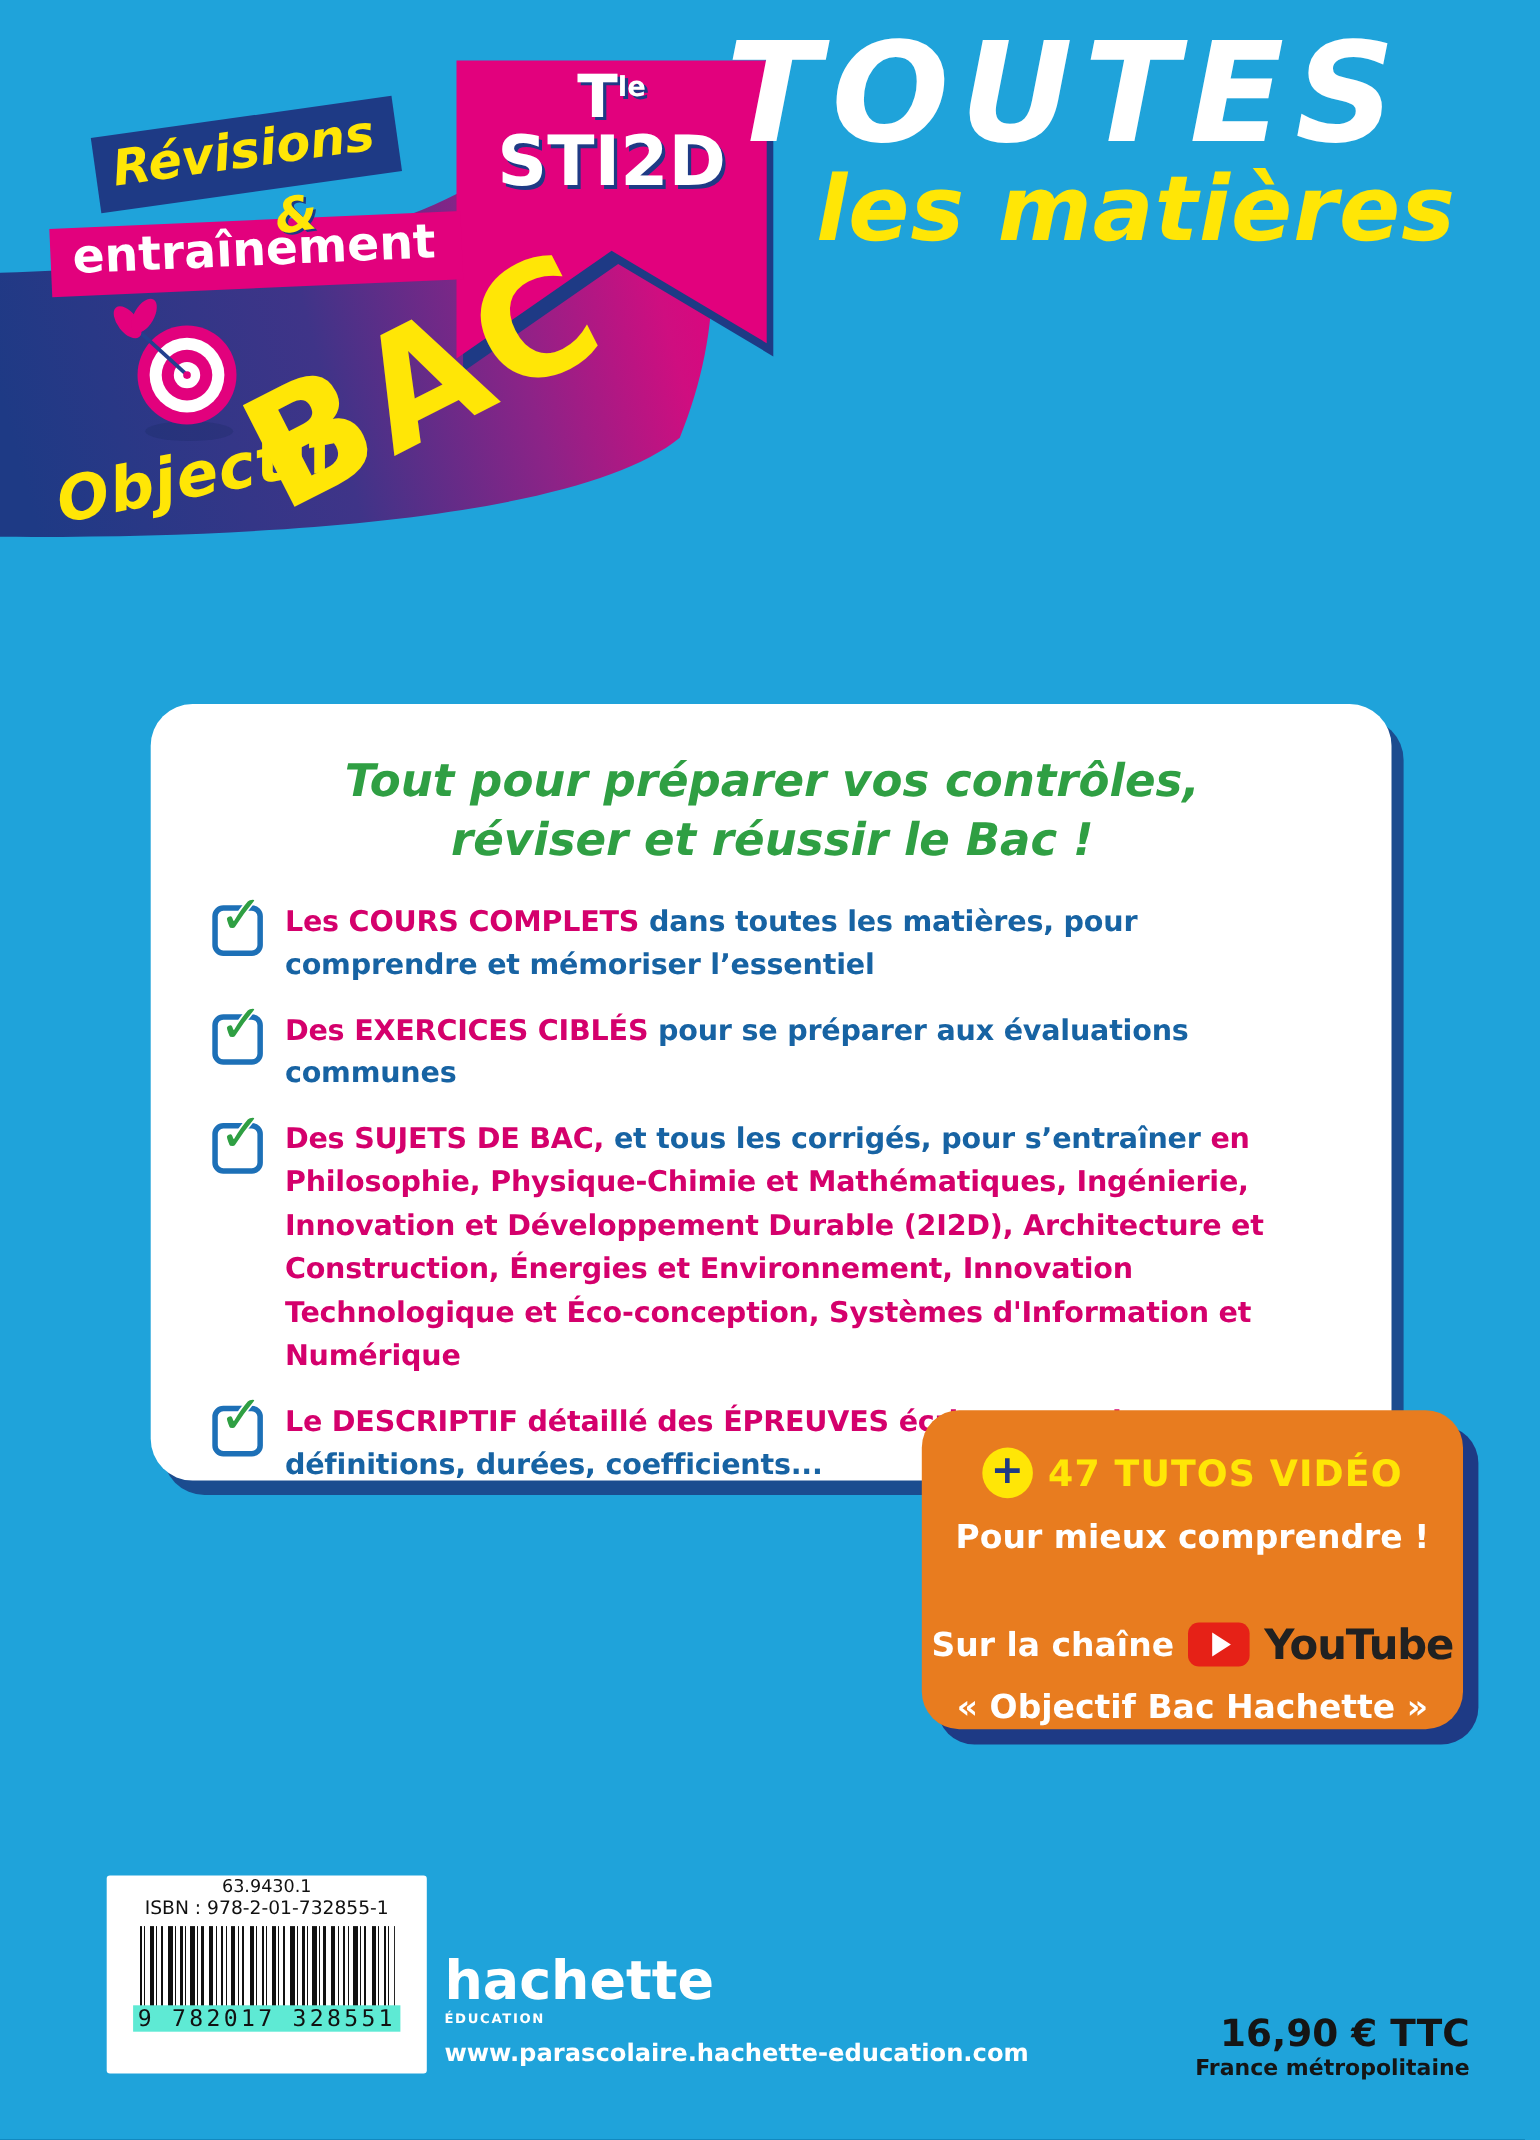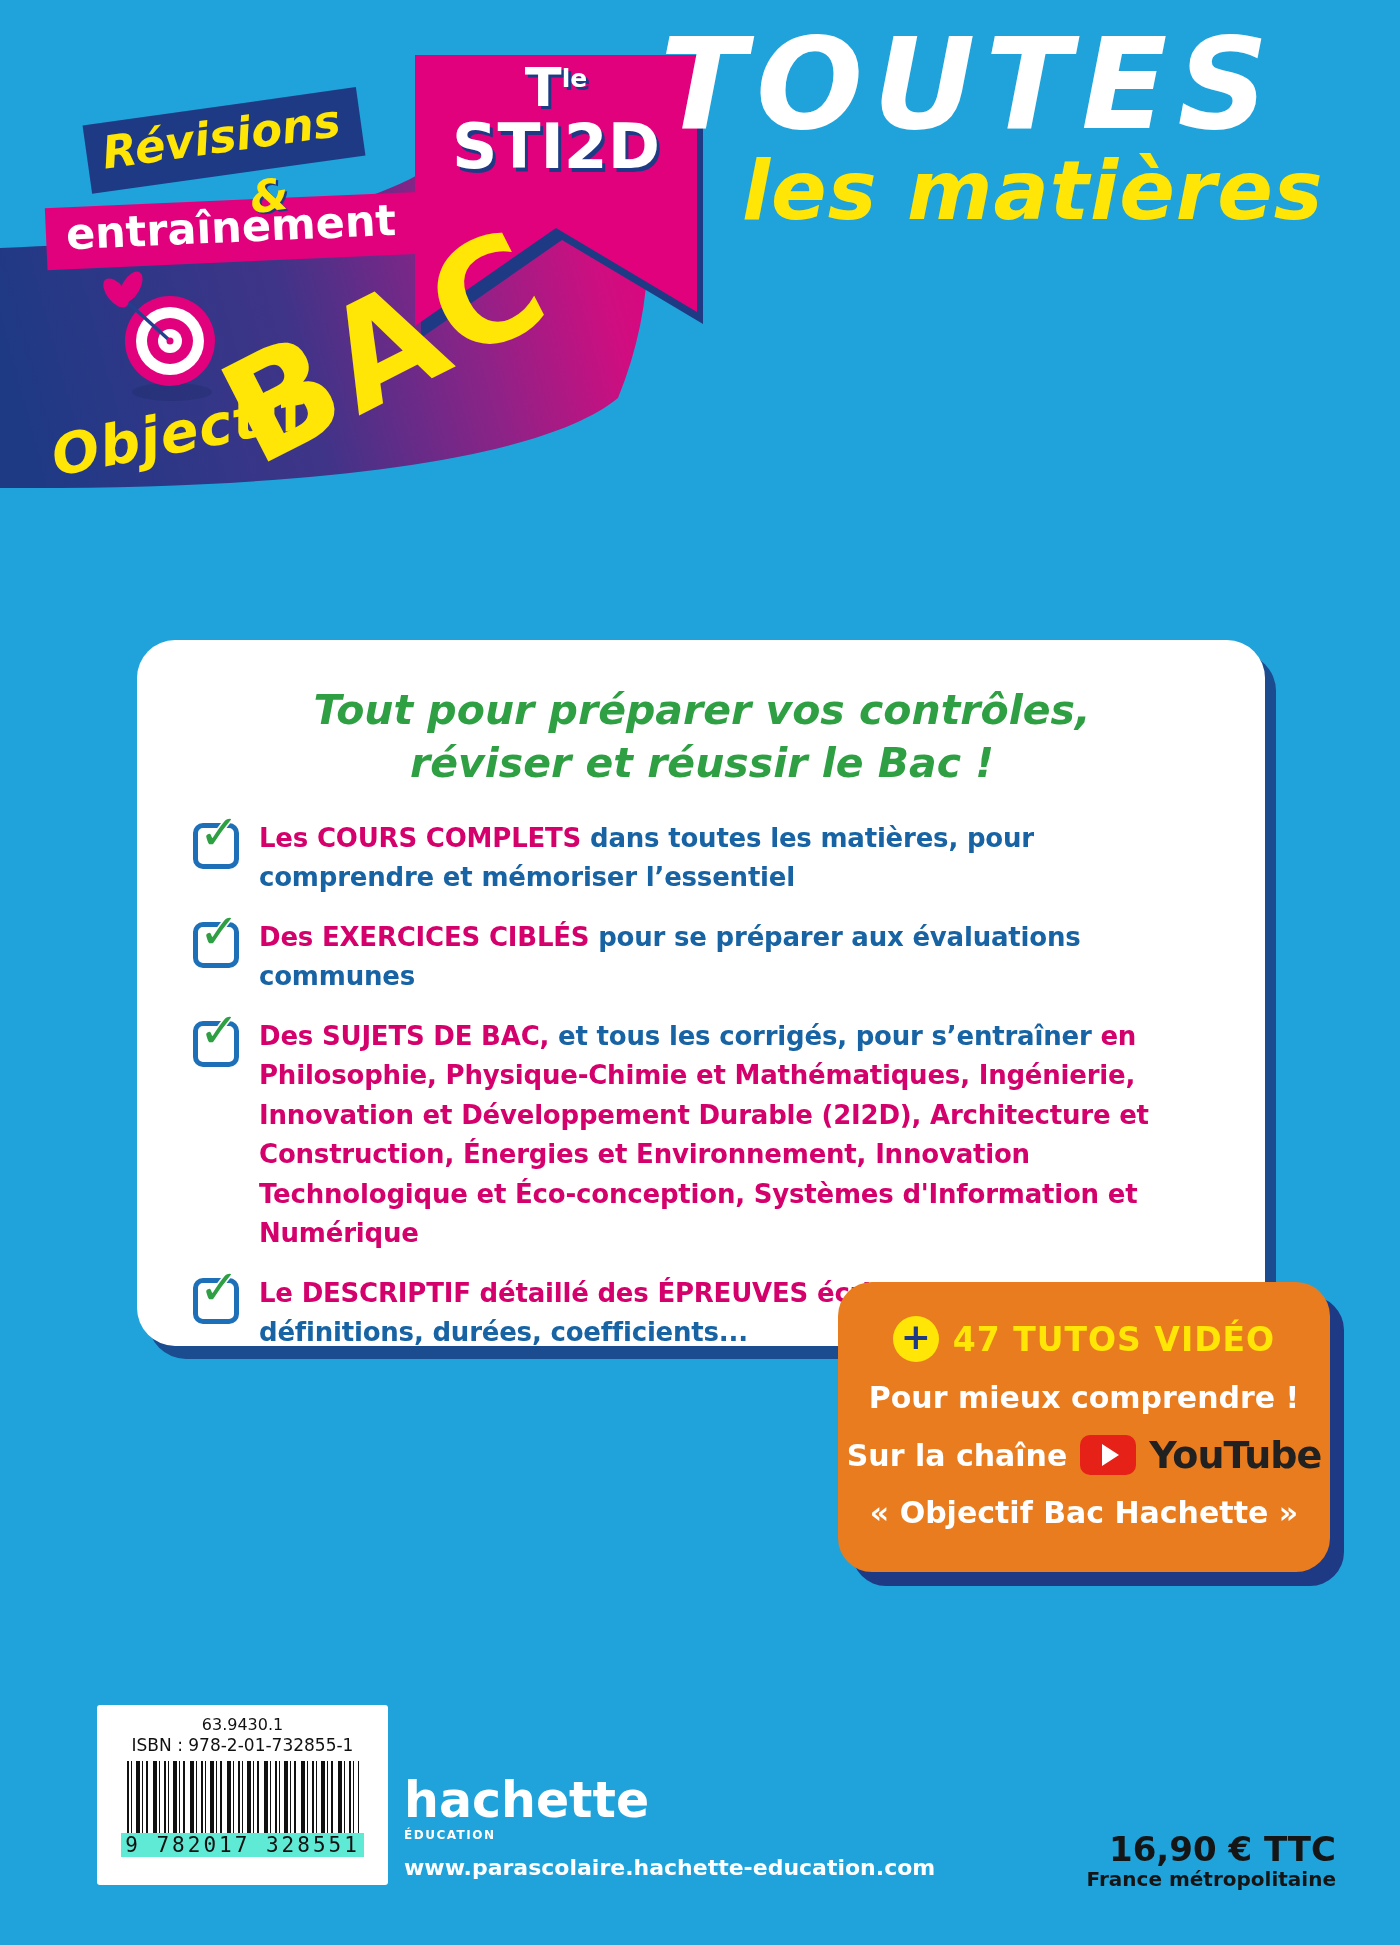--- a/index.html
+++ b/index.html
@@ -47,31 +47,31 @@
   
   .promo{position:absolute;left:838px;top:1282px;width:492px;height:290px;z-index:3;background:#e87c1f;
     border-radius:34px;box-shadow:14px 14px 0 #1e3a85;display:flex;flex-direction:column;
     align-items:center;padding-top:34px;gap:18px;box-sizing:border-box;}
   .promo-row1{display:flex;align-items:center;gap:14px;}
   .plus-circle{width:46px;height:46px;border-radius:50%;background:#ffe606;color:#1e3a85;
     font-size:36px;font-weight:bold;display:flex;align-items:center;justify-content:center;
     line-height:1;padding-bottom:4px;box-sizing:border-box;}
   .promo-title{color:#ffe606;font-size:33px;font-weight:bold;letter-spacing:1px;}
   .promo-line{color:#fff;font-size:30px;font-weight:bold;}
-  .promo-row3{display:flex;align-items:center;gap:13px;}
+  .promo-row3{display:flex;align-items:center;gap:13px;margin-top:40px;}
   .yt-badge{width:56px;height:40px;background:#e62117;border-radius:10px;display:flex;
     align-items:center;justify-content:center;}
   .yt-tri{width:0;height:0;border-left:17px solid #fff;border-top:11px solid transparent;
     border-bottom:11px solid transparent;margin-left:4px;}
   .yt-word{color:#212121;font-size:38px;font-weight:bold;letter-spacing:-1px;}
 
   
   .barcode-box{position:absolute;left:97px;top:1705px;width:291px;height:180px;background:#fff;
     border-radius:3px;z-index:2;display:flex;flex-direction:column;align-items:center;
-    padding-top:10px;box-sizing:border-box;color:#111;}
+    padding-top:0;box-sizing:border-box;color:#111;}
   .bc-ref{font-size:16px;line-height:1.2;}
   .bc-isbn{font-size:17px;line-height:1.3;}
   .bc-bars{width:232px;height:76px;margin-top:5px;
     background:repeating-linear-gradient(90deg,#111 0 2px,#fff 2px 4px,#111 4px 5px,#fff 5px 9px,
       #111 9px 13px,#fff 13px 15px,#111 15px 16px,#fff 16px 19px,#111 19px 21px,#fff 21px 26px,
       #111 26px 30px,#fff 30px 32px,#111 32px 33px,#fff 33px 37px);}
   .bc-digits{font-family:"DejaVu Sans Mono","Liberation Mono",monospace;font-size:21px;
     letter-spacing:3px;margin-top:-4px;background:#5eead4;padding:0 4px;}
 
   .publisher{position:absolute;left:404px;top:1776px;z-index:2;color:#fff;}

